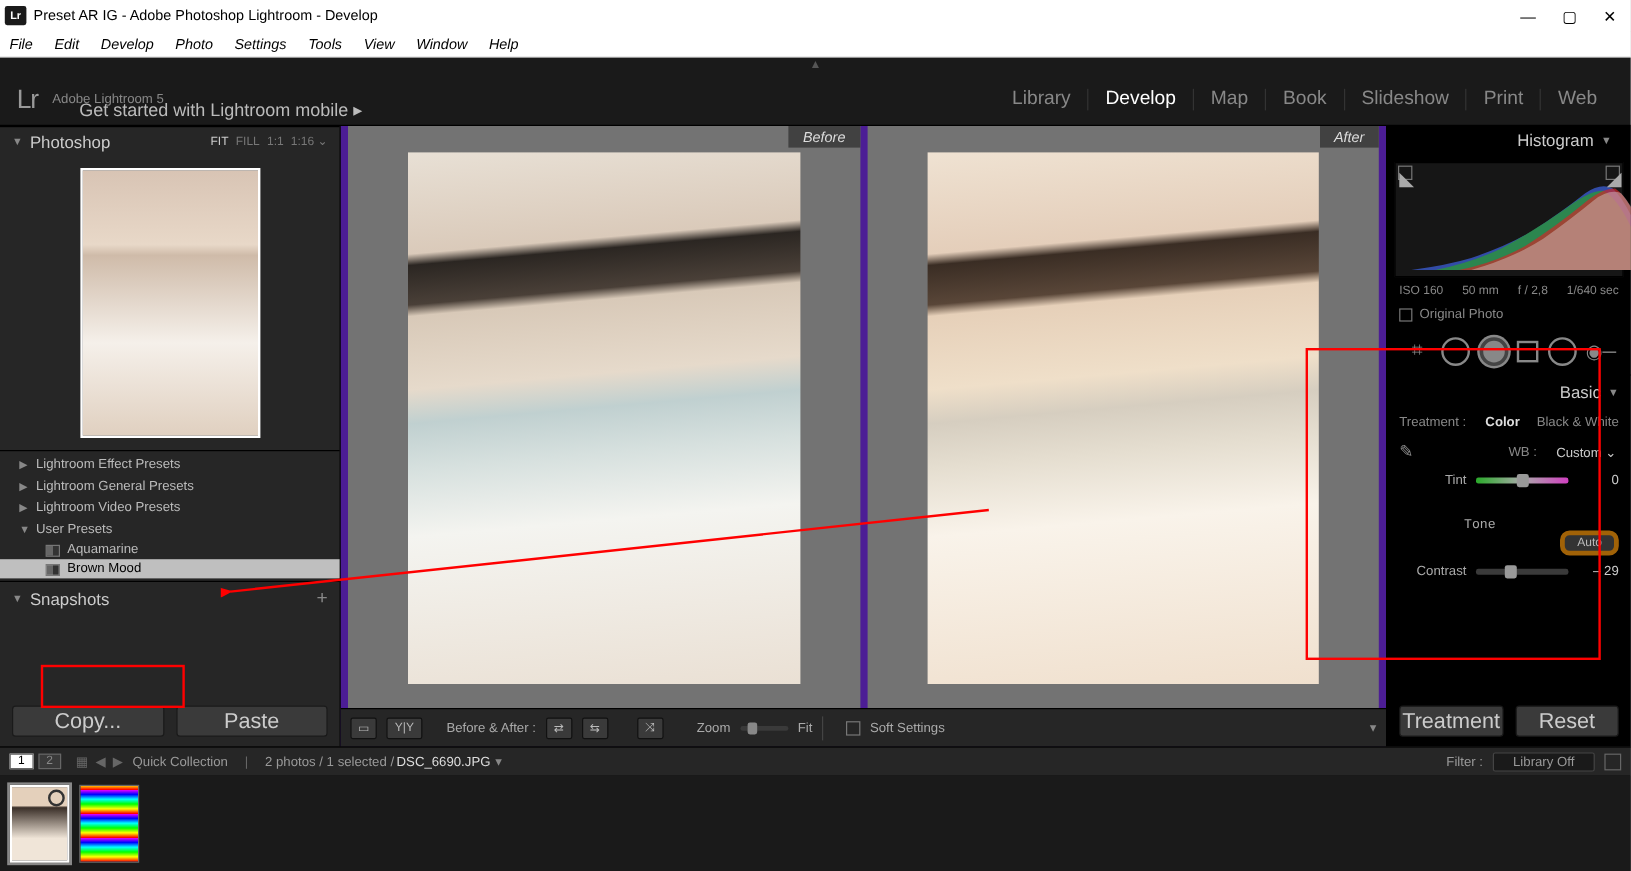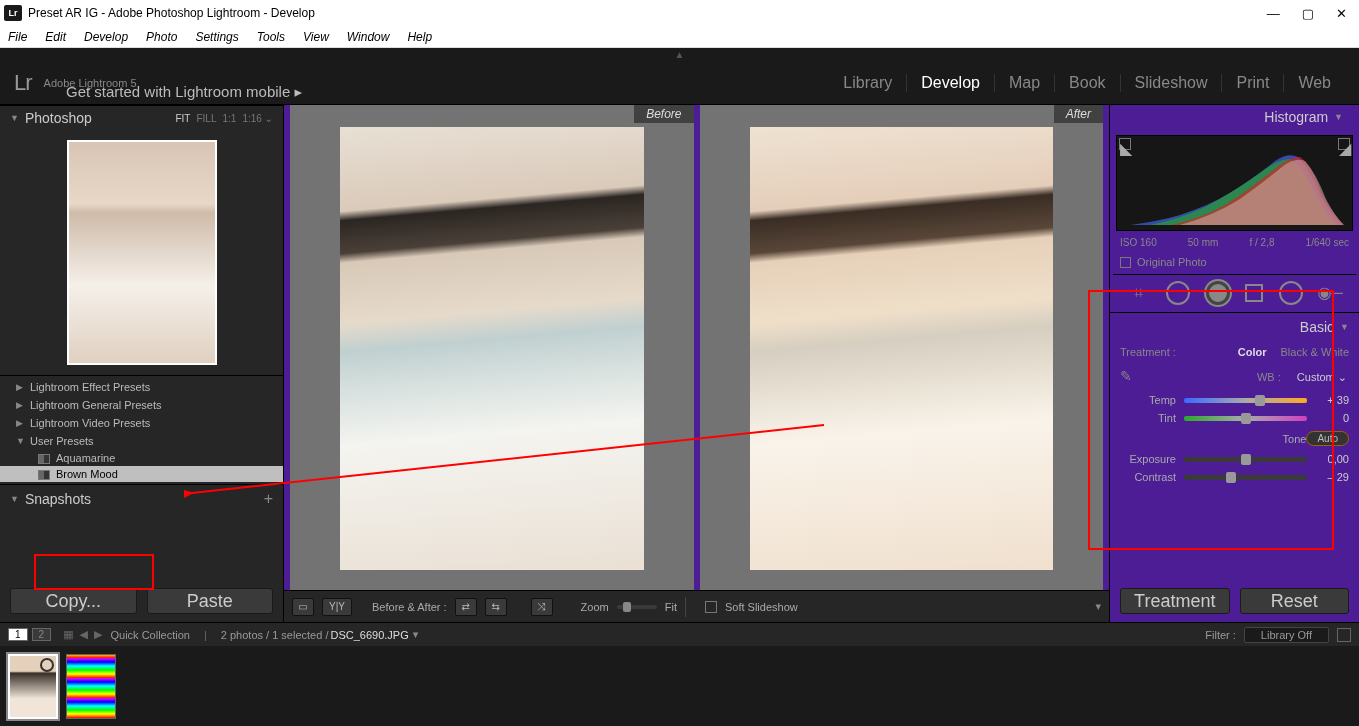--- a/index.html
+++ b/index.html
@@ -16,21 +16,21 @@
 .header .lr { font-size: 22px; color: #999; font-weight: 300; letter-spacing: -1px; }
 .header .sub { margin-left: 12px; font-size: 11px; color: #888; }
 .header .getstarted { position: absolute; left: 66px; top: 22px; font-size: 15px; color: #bbb; }
 .header .modules { margin-left: auto; display: flex; gap: 0; align-items: center; }
 .header .module { font-size: 16px; color: #888; padding: 0 14px; border-right: 1px solid #333; cursor: pointer; }
 .header .module.active { color: #fff; }
 .header .module:last-child { border-right: none; }
 .tri-toggle { color: #555; font-size: 10px; text-align: center; padding: 1px 0; }
 .workspace { flex: 1; display: flex; min-height: 0; }
 .left-panel { width: 284px; background: #262626; display: flex; flex-direction: column; border-right: 1px solid #000; }
-.right-panel { width: 250px; background: #4c1d95; display: flex; flex-direction: column; border-left: 1px solid #000; }
+.right-panel { width: 204px; background: #000000; display: flex; flex-direction: column; border-left: 1px solid #000; }
 .center { flex: 1; background: #4c1d95; display: flex; flex-direction: column; justify-content: flex-end; }
 .panel-section { border-top: 1px solid #000; }
 .panel-head { display: flex; align-items: center; padding: 4px 10px; font-size: 14px; color: #ccc; }
 .panel-head .tri { font-size: 9px; margin-right: 6px; color: #888; }
 .panel-head .spacer { flex: 1; }
 .panel-head .opt { font-size: 10px; color: #777; margin-left: 6px; }
 .nav-preview { padding: 10px 24px; display: flex; justify-content: center; }
 .nav-preview .thumb { width: 150px; height: 225px; border: 2px solid #fff; background: linear-gradient(180deg,#d8c4b4 0%, #e8d8c8 28%, #cfbba9 32%, #f5f0ea 65%, #e0d0c0 100%); position: relative; }
 .preset-list { padding: 2px 0; font-size: 11px; }
 .preset-item { padding: 3px 8px 3px 16px; display: flex; align-items: center; color: #bbb; }
@@ -77,22 +77,22 @@
 .wb-row .wbval { border: none; color: #ccc; padding: 0 2px; }
 .slider-row { display: flex; align-items: center; padding: 3px 10px; font-size: 11px; }
 .slider-row .slabel { width: 56px; text-align: right; color: #aaa; }
 .slider-row .strack { flex: 1; height: 5px; margin: 0 8px; border-radius: 2px; position: relative; }
 .slider-row .sknob { position: absolute; top: -3px; width: 10px; height: 11px; background: #999; border-radius: 2px; transform: translateX(-50%); }
 .slider-row .sval { width: 34px; text-align: right; color: #ccc; }
 .track-temp { background: linear-gradient(90deg,#3a6aff,#aaa,#ffaa22); }
 .track-tint { background: linear-gradient(90deg,#2aaa2a,#aaa,#d040c0); }
 .track-gray { background: #3a3a3a; }
 .tone-head { display: flex; align-items: center; padding: 4px 10px; font-size: 11px; }
-.tone-head .tlabel { flex: 1; text-align: right; color: #aaa; }
-.tone-head .auto { background: #333; border: 1px solid #a16207; padding: 1px 10px; border-radius: 8px; color: #bbb; font-size: 10px; }
+.tone-head .tlabel { flex: 1; text-align: center; color: #aaa; font-family: Liberation Mono, monospace; }
+.tone-head .auto { background: #333; border: 4px solid #a16207; padding: 1px 10px; border-radius: 8px; color: #bbb; font-size: 10px; margin-top: 29px; }
 .red-box { border: 2px solid #f00; position: absolute; pointer-events: none; z-index: 50; }
 .red-arrow { position: absolute; z-index: 49; pointer-events: none; }
 .histo-curve { position:absolute; bottom:3px; left:3px; right:3px; height:80px; }
 </style>
 </head>
 <body>
 
 <div class="titlebar">
   <div class="logo">Lr</div>
   <div class="title">Preset AR IG - Adobe Photoshop Lightroom - Develop</div>
@@ -214,21 +214,21 @@
         <div style="width:8px"></div>
         <div class="tbtn">⤨</div>
         <div style="width:12px"></div>
         <span>Zoom</span>
         <div style="width:40px;height:4px;background:#3a3a3a;border-radius:2px;position:relative">
             <div style="position:absolute;left:6px;top:-3px;width:8px;height:10px;background:#888;border-radius:2px"></div>
           </div>
         <span>Fit</span>
         <div style="width:12px;border-left:1px solid #444;height:20px"></div>
         <span style="width:12px;height:12px;border:1px solid #777;display:inline-block"></span>
-        <span>Soft Slideshow</span>
+        <span>Soft Settings</span>
         <span style="flex:1"></span>
         <span style="color:#888">▾</span>
       </div>
     </div>
 
     <div class="right-panel">
       <div class="panel-head" style="justify-content:flex-end">
         <span>Histogram</span>
         <span class="tri" style="margin-left:6px">▼</span>
       </div>
@@ -270,43 +270,29 @@
           <span class="opt active">Color</span>
           <span class="opt">Black &amp; White</span>
         </div>
       </div>
       <div class="wb-row">
         <span class="dropper">✎</span>
         <span class="wblabel">WB :</span>
         <span class="wbval">Custom ⌄</span>
       </div>
       <div class="slider-row">
-        <span class="slabel">Temp</span>
-        <div class="strack track-temp">
-            <div class="sknob" style="left:62%"></div>
-          </div>
-        <span class="sval">+ 39</span>
-      </div>
-      <div class="slider-row">
         <span class="slabel">Tint</span>
         <div class="strack track-tint">
             <div class="sknob" style="left:50%"></div>
           </div>
         <span class="sval">0</span>
       </div>
       <div class="tone-head">
         <span class="tlabel">Tone</span>
         <span class="auto">Auto</span>
-      </div>
-      <div class="slider-row">
-        <span class="slabel">Exposure</span>
-        <div class="strack track-gray">
-            <div class="sknob" style="left:50%"></div>
-          </div>
-        <span class="sval">0,00</span>
       </div>
       <div class="slider-row">
         <span class="slabel">Contrast</span>
         <div class="strack track-gray">
             <div class="sknob" style="left:38%"></div>
           </div>
         <span class="sval">– 29</span>
       </div>
       <div style="flex:1"></div>
       <div class="bottom-buttons">

